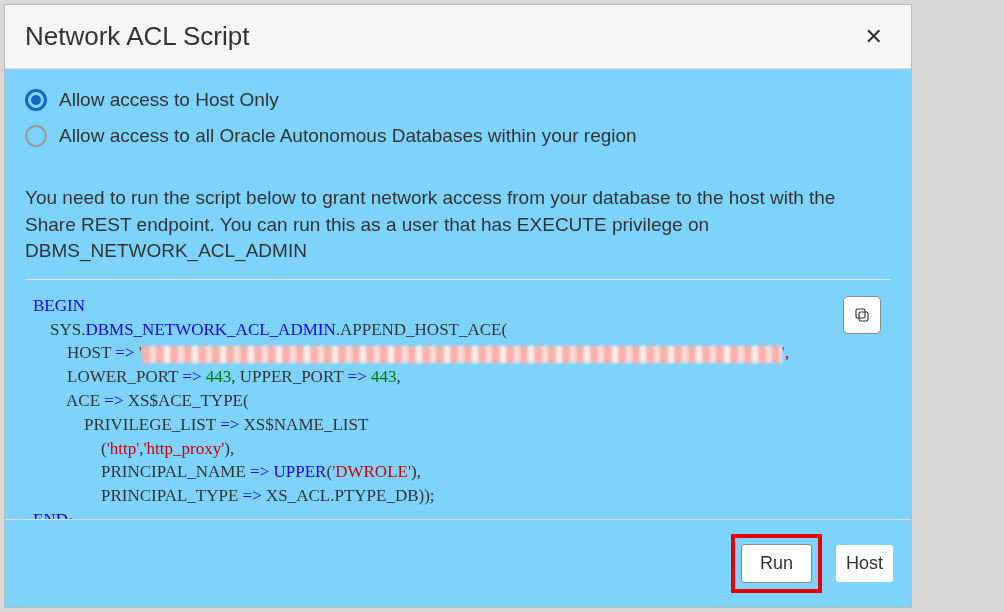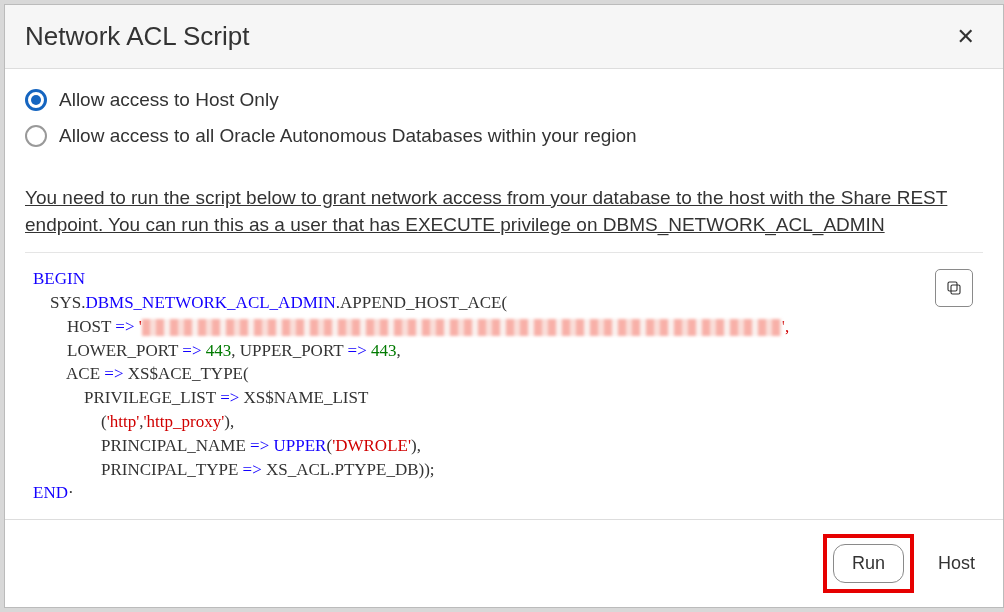--- a/index.html
+++ b/index.html
@@ -4,23 +4,23 @@
   <style>
     * { box-sizing: border-box; margin: 0; padding: 0; }
     body {
       font-family: -apple-system, BlinkMacSystemFont, "Segoe UI", Helvetica, Arial, sans-serif;
       background: #d8d8d8;
       padding: 4px;
       width: 1004px;
       height: 612px;
     }
     .dialog {
-      background: #ffffff;
+      background: #7dd3fc;
       border: 1px solid #bbb;
-      width: 1000px;
+      width: 908px;
       height: 604px;
       display: flex;
       flex-direction: column;
     }
     .dialog-header {
       background: #f6f6f6;
       border-bottom: 1px solid #ddd;
       padding: 16px 20px;
       display: flex;
       align-items: center;
@@ -76,21 +76,20 @@
     }
     .radio-label {
       font-size: 19px;
       color: #333;
     }
     .description {
       font-size: 19px;
       color: #333;
       line-height: 1.4;
       margin-bottom: 14px;
-      text-decoration: underline;
     }
     .code-wrap {
       position: relative;
       border-top: 1px solid #e5e5e5;
       padding-top: 8px;
       flex: 1;
       overflow: hidden;
     }
     .copy-btn {
       position: absolute;
@@ -137,21 +136,21 @@
       gap: 14px;
       align-items: center;
     }
     .btn {
       font-size: 18px;
       color: #333;
       background: #fff;
       border: 1px solid #8a8a8a;
       padding: 8px 18px;
       cursor: pointer;
-      border-radius: 12px;
+      border-radius: 3px;
     }
     .btn-close {
       border: none;
       padding: 8px 10px;
     }
     .run-highlight {
       border: 4px solid #e60000;
       padding: 6px;
       display: inline-flex;
     }

